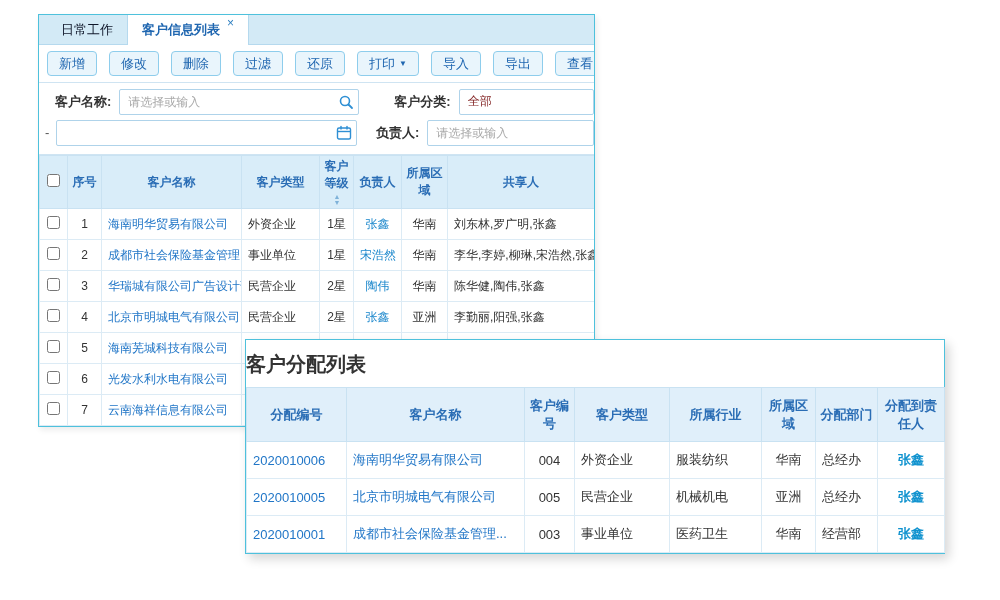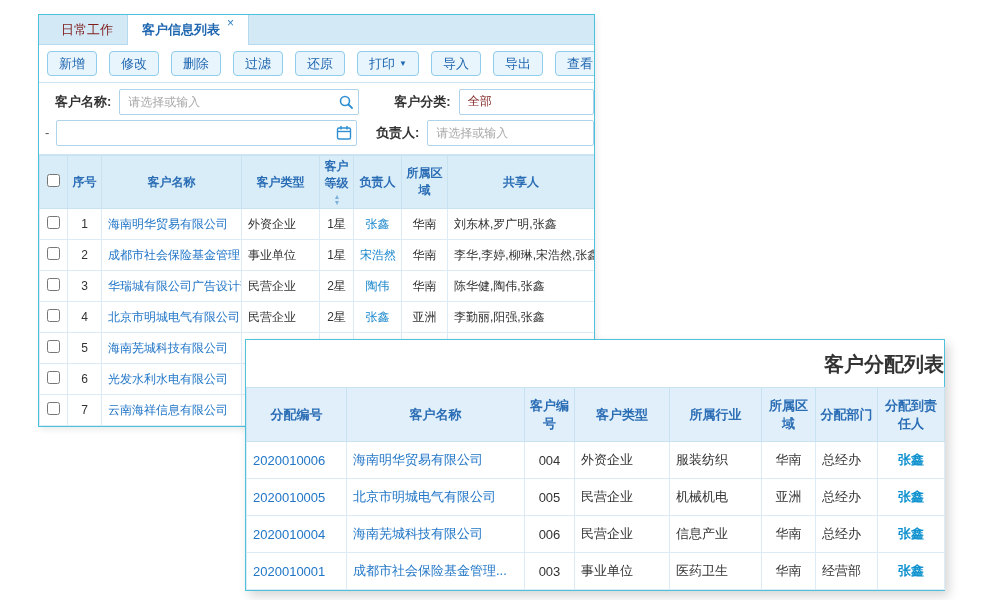--- a/index.html
+++ b/index.html
@@ -4,21 +4,21 @@
 <style>
   * { box-sizing: border-box; margin: 0; padding: 0; }
   html,body { width:1000px; height:600px; background:#ffffff; overflow:hidden;
     font-family:"Liberation Sans","DejaVu Sans",sans-serif; }
   .panel { position:absolute; background:#fff; border:1px solid #4ec1dc; }
   #panel1 { left:38px; top:14px; width:557px; box-shadow:2px 3px 6px rgba(0,0,0,.08); overflow:hidden; }
   #panel2 { left:245px; top:339px; width:700px; z-index:2; box-shadow:4px 5px 10px rgba(0,0,0,.16); }
 
   
   .tabbar { display:flex; align-items:stretch; background:#d3eaf6; border-bottom:1px solid #b5d9ee; height:30px; padding-left:8px; }
-  .tab { display:flex; align-items:center; padding:0 14px; font-size:13px; color:#7f1d1d; cursor:pointer; }
+  .tab { display:flex; align-items:center; padding:0 14px; font-size:13px; color:#0f172a; cursor:pointer; }
   .tab.active { background:#fff; color:#1f66b0; font-weight:bold; border-left:1px solid #b5d9ee; border-right:1px solid #b5d9ee; margin-bottom:-1px; }
   .tab-close { margin-left:7px; align-self:flex-start; margin-top:2px; font-size:12px; font-weight:normal; color:#2e7fc0; line-height:12px; }
 
   
   .toolbar { display:flex; align-items:center; gap:12px; padding:6px 8px; border-bottom:1px solid #cfe4f2; }
   .btn { display:inline-flex; align-items:center; gap:4px; background:#e9f5fc; border:1px solid #8ecdec; color:#1f66b0;
     border-radius:4px; font-size:13px; height:25px; padding:0 11px; cursor:pointer; white-space:nowrap;
     font-family:"Liberation Sans","DejaVu Sans",sans-serif; }
   .dd-arrow { font-size:8px; color:#1f66b0; }
 
@@ -46,21 +46,21 @@
   .tc { text-align:center; }
   .tl { text-align:left; }
   .link { color:#2176c7; cursor:pointer; }
   .owner-link { color:#1b87cc; cursor:pointer; }
   .assignee { color:#1193cf; font-weight:bold; cursor:pointer; }
   .sort-stack { display:inline-block; vertical-align:middle; margin-left:1px; line-height:6px; }
   .sort-stack span { display:block; font-size:7px; color:#7fb2d9; }
   input[type="checkbox"] { width:13px; height:13px; accent-color:#2e8fd4; }
 
   
-  .p2-title { text-align:right; font-size:20px; font-weight:bold; color:#333; padding:11px 0 9px 0; }
+  .p2-title { text-align:left; font-size:20px; font-weight:bold; color:#333; padding:11px 0 9px 0; }
 </style>
 </head>
 <body>
 
 <div id="panel1" class="panel">
 
   <div class="tabbar">
     <div class="tab">
       <span>日常工作</span>
     </div>
@@ -263,30 +263,20 @@
         <td class="tl"><span class="link">2020010005</span></td>
         <td class="tl"><span class="link">北京市明城电气有限公司</span></td>
         <td class="tc">005</td>
         <td class="tl">民营企业</td>
         <td class="tl">机械机电</td>
         <td class="tc">亚洲</td>
         <td class="tl">总经办</td>
         <td class="tc"><span class="assignee">张鑫</span></td>
       </tr>
       <tr>
-        <td class="tl"><span class="link">2020010004</span></td>
-        <td class="tl"><span class="link">海南芜城科技有限公司</span></td>
-        <td class="tc">006</td>
-        <td class="tl">民营企业</td>
-        <td class="tl">信息产业</td>
-        <td class="tc">华南</td>
-        <td class="tl">总经办</td>
-        <td class="tc"><span class="assignee">张鑫</span></td>
-      </tr>
-      <tr>
         <td class="tl"><span class="link">2020010001</span></td>
         <td class="tl"><span class="link">成都市社会保险基金管理...</span></td>
         <td class="tc">003</td>
         <td class="tl">事业单位</td>
         <td class="tl">医药卫生</td>
         <td class="tc">华南</td>
         <td class="tl">经营部</td>
         <td class="tc"><span class="assignee">张鑫</span></td>
       </tr>
     </tbody>

